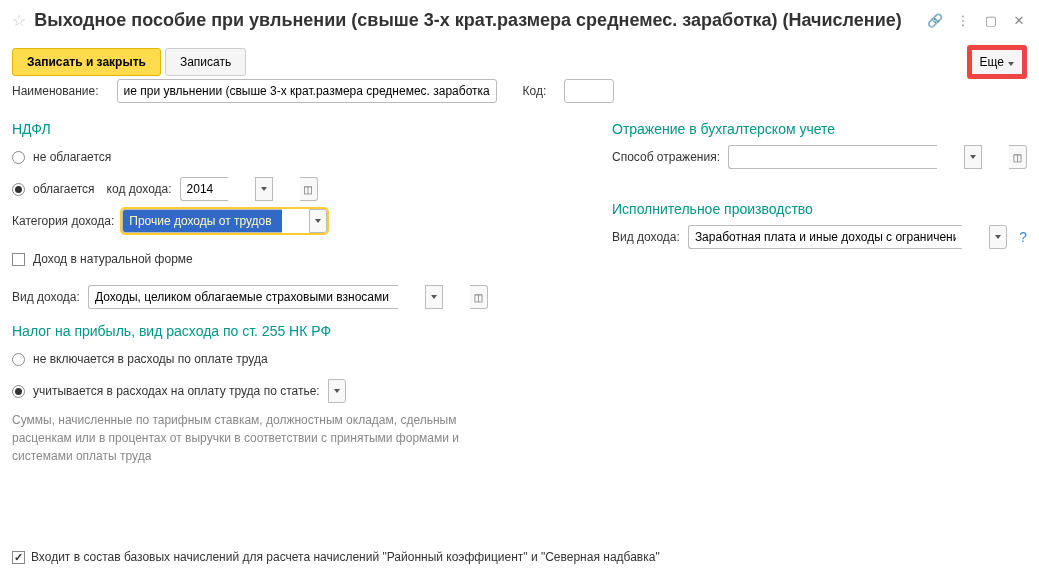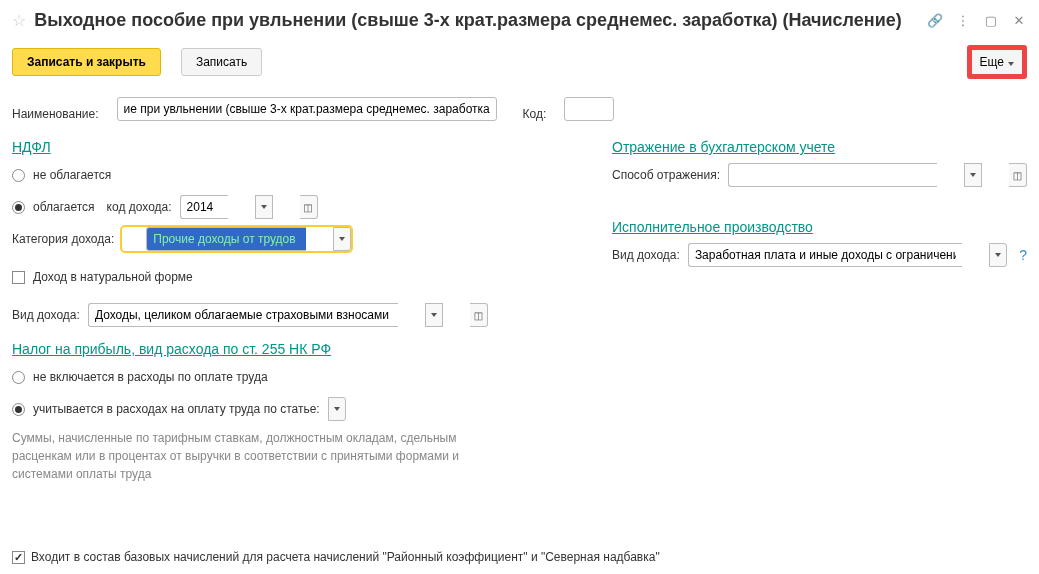--- a/index.html
+++ b/index.html
@@ -2,45 +2,45 @@
 <html><head>
 <meta charset="utf-8">
 <style>
 * { box-sizing: border-box; margin: 0; padding: 0; }
 body { font-family: Arial, sans-serif; font-size: 12px; color: #333; background: #fff; padding: 10px 12px; width: 1039px; }
 .header { display: flex; align-items: center; gap: 8px; margin-bottom: 14px; }
 .star { font-size: 16px; color: #ccc; cursor: pointer; }
 .title { font-size: 18px; font-weight: 700; color: #333; flex: 1; }
 .header-icons { display: flex; gap: 12px; align-items: center; color: #888; }
 .header-icons span { cursor: pointer; font-size: 13px; display: inline-flex; align-items: center; justify-content: center; width: 16px; height: 16px; }
-.toolbar { display: flex; gap: 20px; margin-bottom: 18px; align-items: center; }
+.toolbar { display: flex; gap: 4px; align-items: center; }
 .btn-yellow { background: #ffdb4d; border: 1px solid #e0b800; border-radius: 3px; padding: 6px 14px; font-weight: 700; font-size: 12px; cursor: pointer; }
 .btn-gray { background: #f5f5f5; border: 1px solid #ccc; border-radius: 3px; padding: 6px 14px; font-size: 12px; cursor: pointer; }
 .btn-more { background: #f5f5f5; border: 5px solid #ef4444; border-radius: 3px; padding: 5px 8px; font-size: 12px; cursor: pointer; margin-left: auto; display: flex; align-items: center; gap: 4px; }
-.row { display: flex; align-items: flex-end; gap: 18px; margin-bottom: 10px; }
+.row { display: flex; align-items: center; gap: 18px; margin-bottom: 10px; }
 .label { font-size: 12px; color: #333; }
 input[type=text] { border: 1px solid #bbb; border-radius: 3px; padding: 4px 6px; font-size: 12px; height: 24px; }
 .field-naim { width: 380px; }
 .field-kod { width: 50px; }
 .cols { display: flex; gap: 60px; }
 .col-left { width: 540px; }
 .col-right { flex: 1; }
-.section-title { color: #009688; font-size: 14px; margin-bottom: 8px; margin-top: 4px; text-decoration: underline; }
+.section-title { color: #009688; font-size: 14px; margin-bottom: 8px; margin-top: 4px; }
 .radio-row { display: flex; align-items: center; gap: 8px; margin-bottom: 8px; min-height: 24px; }
 .radio { width: 13px; height: 13px; border: 1px solid #888; border-radius: 50%; display: inline-flex; align-items: center; justify-content: center; cursor: pointer; flex-shrink: 0; }
 .radio.checked::after { content: ""; width: 7px; height: 7px; background: #333; border-radius: 50%; }
 .checkbox { width: 13px; height: 13px; border: 1px solid #888; display: inline-flex; align-items: center; justify-content: center; cursor: pointer; flex-shrink: 0; background: #fff; }
 .checkbox.checked::after { content: "✓"; font-size: 11px; color: #333; font-weight: bold; line-height: 1; }
 .combo { display: flex; align-items: stretch; height: 24px; gap: 27px; }
 .combo input { border-radius: 3px 0 0 3px; border-right: none; }
 .combo-btn { width: 18px; border: 1px solid #bbb; background: #f8f8f8; display: flex; align-items: center; justify-content: center; font-size: 9px; cursor: pointer; color: #555; }
 .combo-btn:last-child { border-radius: 0 3px 3px 0; }
 .combo-btn + .combo-btn { border-left: none; }
 .combo.highlighted { outline: 2px solid #ffcc33; outline-offset: 0; border-radius: 3px; }
-.combo.highlighted input { background: #3169c6; color: #86efac; margin-left: 24px; }
+.combo.highlighted input { background: #3169c6; color: #fef9c3; }
 .hint-text { color: #888; font-size: 12px; line-height: 1.5; max-width: 460px; margin-top: 6px; }
 .footer-row { position: absolute; bottom: 10px; left: 12px; display: flex; align-items: center; gap: 6px; }
 .qmark { color: #3b8dd4; font-size: 14px; cursor: pointer; margin-left: 4px; }
 .tri::after { content: ""; display: inline-block; border-left: 3px solid transparent; border-right: 3px solid transparent; border-top: 4px solid #555; }
 .open-icon::before { content: "◫"; font-size: 10px; color: #555; }
 .gap-lg { margin-bottom: 14px; }
 </style>
 </head>
 <body>
 

